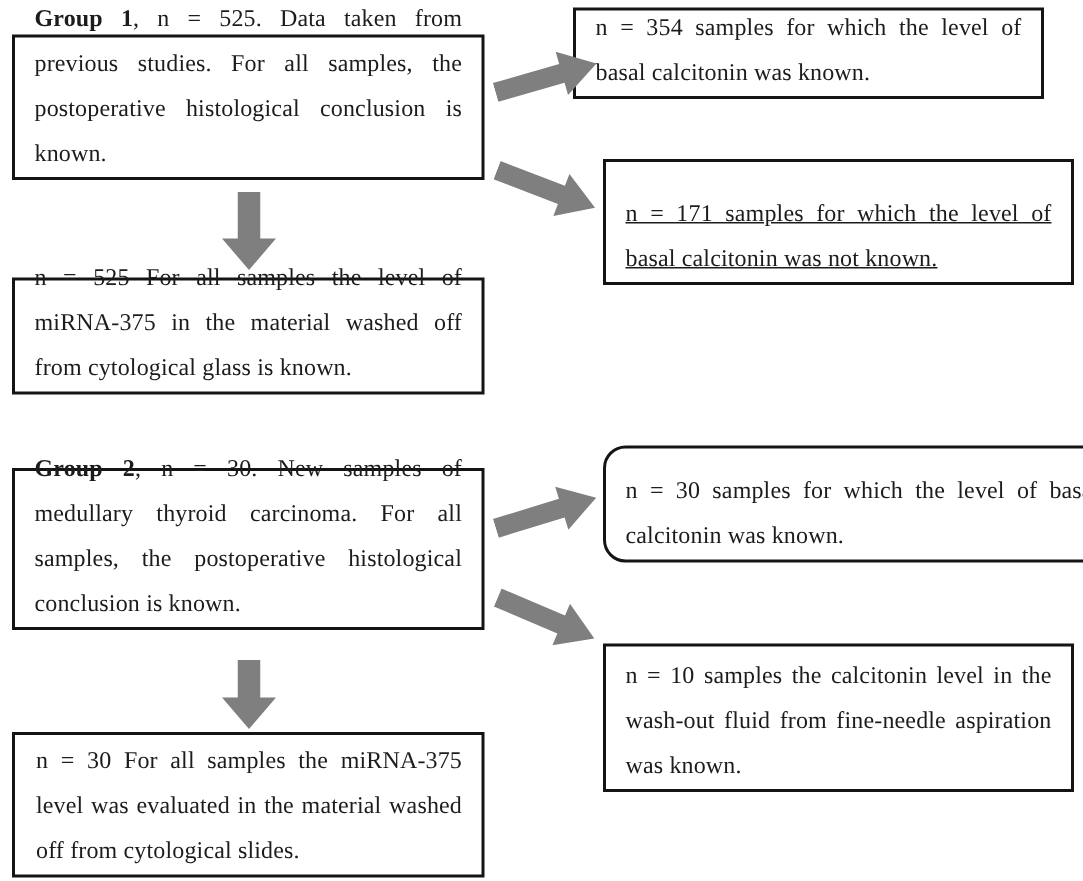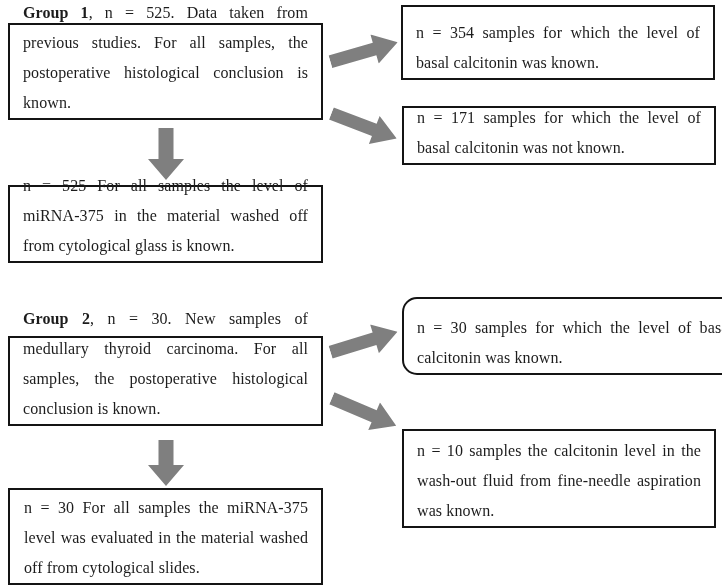--- a/index.html
+++ b/index.html
@@ -45,33 +45,33 @@
 <div id="canvas">
 
   <div class="box" style="left:8px; top:23px; width:315px; height:97px;">
     <p><b>Group 1</b><span>, n = 525. Data taken from previous studies. For all samples, the postoperative histological conclusion is known.</span></p>
   </div>
 
   <div class="box" style="left:8px; top:185px; width:315px; height:78px;">
     <p><b></b><span>n = 525 For all samples the level of miRNA-375 in the material washed off from cytological glass is known.</span></p>
   </div>
 
-  <div class="box" style="left:8px; top:312px; width:315px; height:90px;margin-top:24px;">
+  <div class="box" style="left:8px; top:312px; width:315px; height:108px;">
     <p><b>Group 2</b><span>, n = 30. New samples of medullary thyroid carcinoma. For all samples, the postoperative histological conclusion is known.</span></p>
   </div>
 
   <div class="box" style="left:8px; top:488px; width:315px; height:97px;padding-left:14px;">
     <p><b></b><span>n = 30 For all samples the miRNA-375 level was evaluated in the material washed off from cytological slides.</span></p>
   </div>
 
-  <div class="box" style="left:401px; top:5px; width:314px; height:75px;">
+  <div class="box" style="left:382px; top:5px; width:314px; height:61px;">
     <p>n = 354 samples for which the level of basal calcitonin was known.</p>
   </div>
 
-  <div class="box" style="left:402px; top:106px; width:314px; height:59px;">
+  <div class="box" style="left:402px; top:106px; width:314px; height:84px;text-decoration:underline;">
     <p>n = 171 samples for which the level of basal calcitonin was not known.</p>
   </div>
 
   <div class="box" style="left:402px; top:297px; width:346px; height:78px;border-radius:15px;">
     <p>n = 30 samples for which the level of basal calcitonin was known.</p>
   </div>
 
   <div class="box" style="left:402px; top:381px; width:314px; height:99px;margin-top:48px;">
     <p>n = 10 samples the calcitonin level in the wash-out fluid from fine-needle aspiration was known.</p>
   </div>

